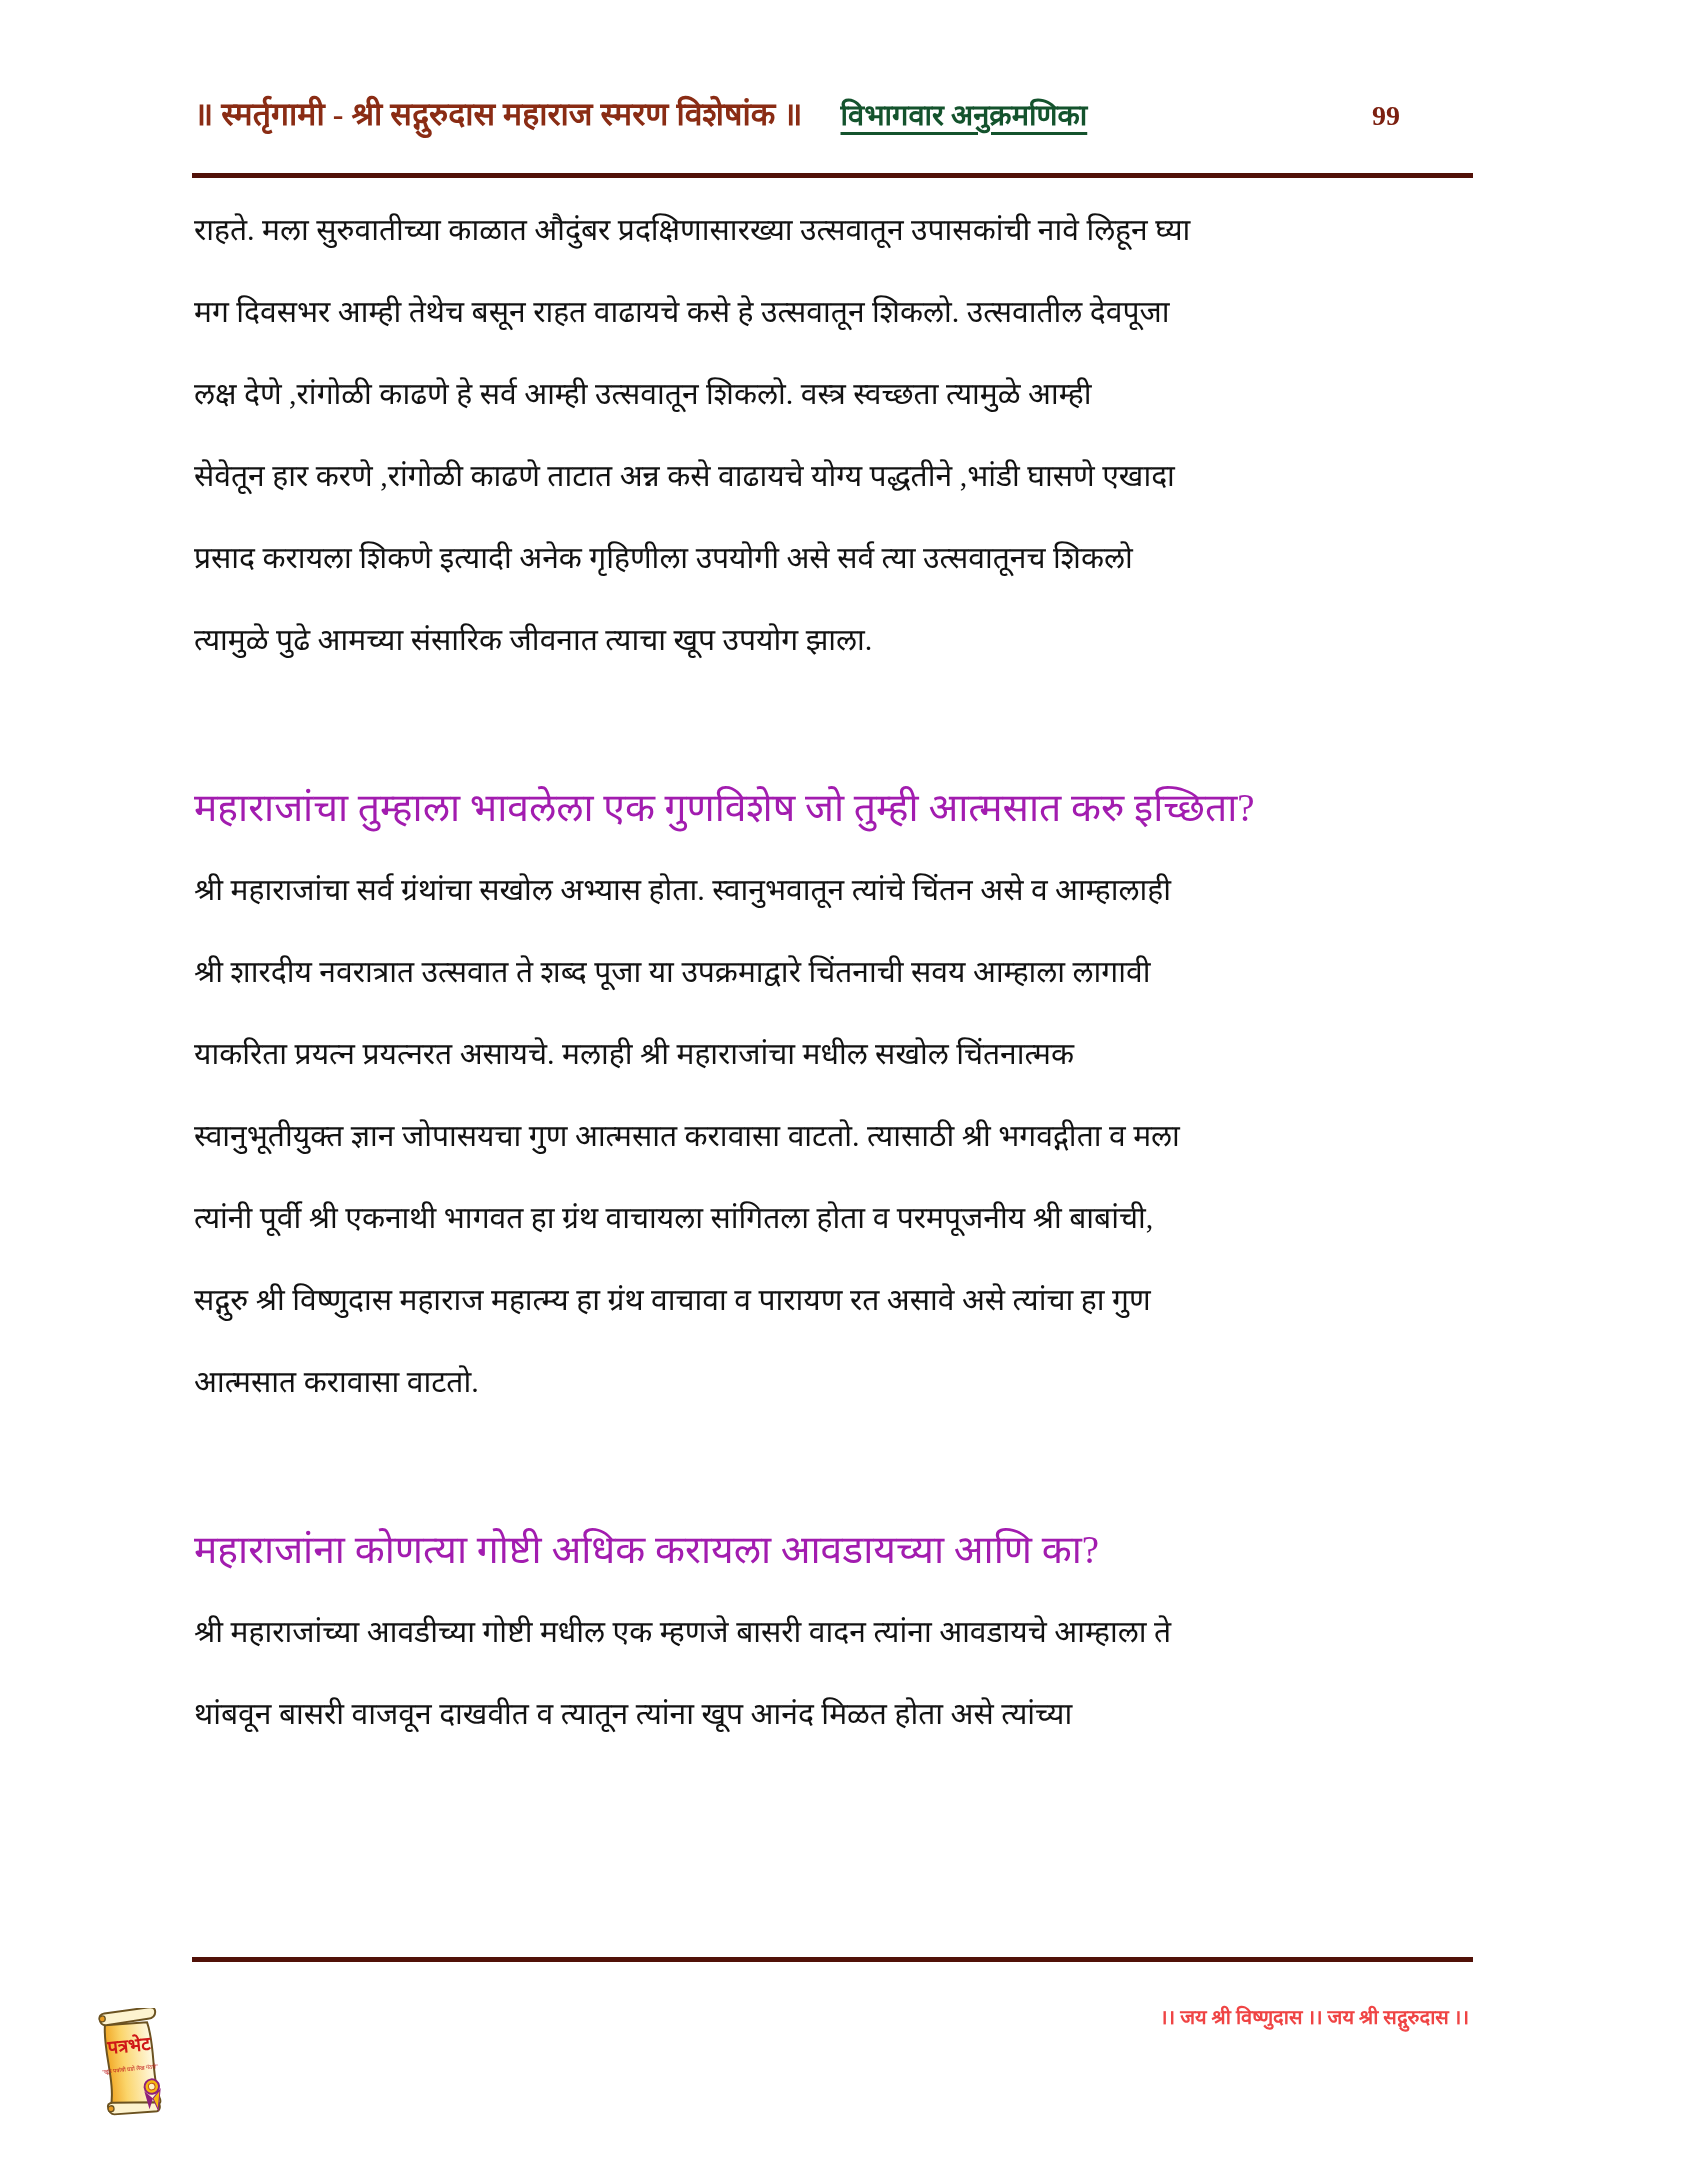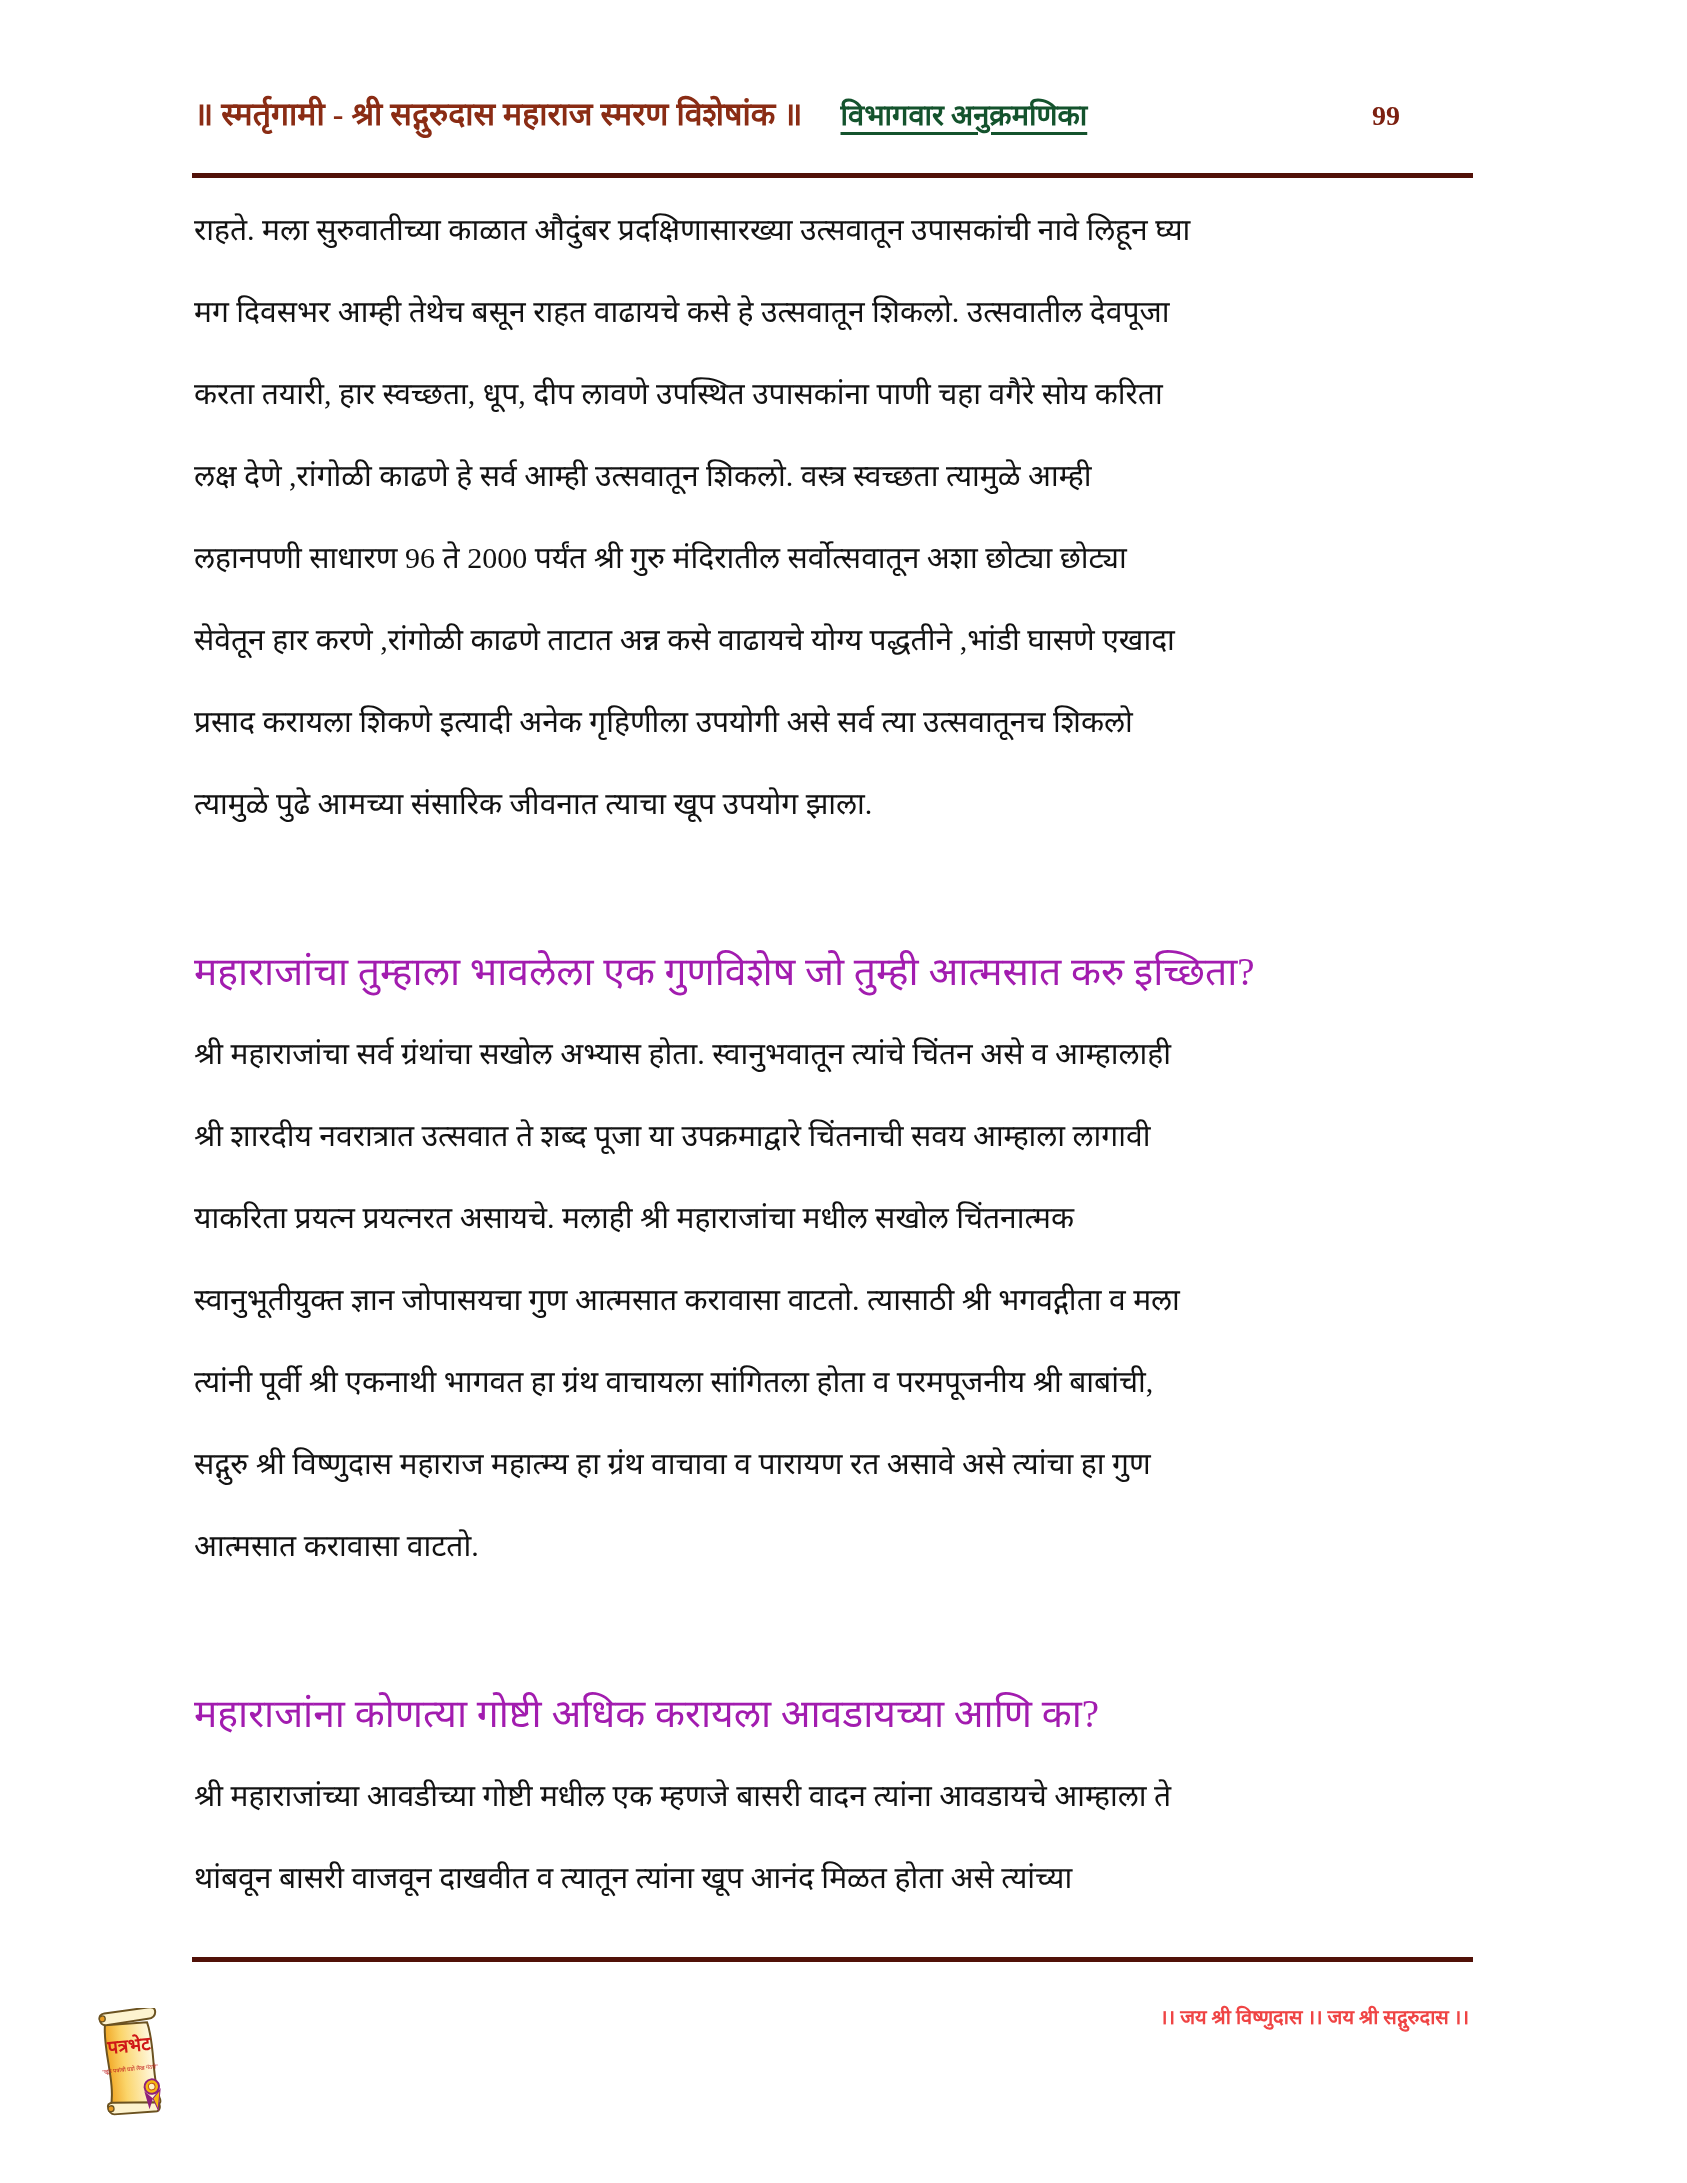--- a/index.html
+++ b/index.html
@@ -118,23 +118,21 @@
     <span class="header-title">॥ स्मर्तृगामी - श्री सद्गुरुदास महाराज स्मरण विशेषांक ॥</span>
     <span class="toc-link">विभागवार अनुक्रमणिका</span>
     <span class="page-number">99</span>
   </div>
 
   <div class="rule rule-top"></div>
 
   <div class="content">
     <div class="line">राहते. मला सुरुवातीच्या काळात औदुंबर प्रदक्षिणासारख्या उत्सवातून उपासकांची नावे लिहून घ्या</div>
     <div class="line">मग दिवसभर आम्ही तेथेच बसून राहत वाढायचे कसे हे उत्सवातून शिकलो. उत्सवातील देवपूजा</div>
-    <div class="line">करता तयारी, हार स्वच्छता, धूप, दीप लावणे उपस्थित उपासकांना पाणी चहा वगैरे सोय करिता</div>
     <div class="line">लक्ष देणे ,रांगोळी काढणे हे सर्व आम्ही उत्सवातून शिकलो. वस्त्र स्वच्छता त्यामुळे आम्ही</div>
-    <div class="line">लहानपणी साधारण 96 ते 2000 पर्यंत श्री गुरु मंदिरातील सर्वोत्सवातून अशा छोट्या छोट्या</div>
     <div class="line">सेवेतून हार करणे ,रांगोळी काढणे ताटात अन्न कसे वाढायचे योग्य पद्धतीने ,भांडी घासणे एखादा</div>
     <div class="line">प्रसाद करायला शिकणे इत्यादी अनेक गृहिणीला उपयोगी असे सर्व त्या उत्सवातूनच शिकलो</div>
     <div class="line">त्यामुळे पुढे आमच्या संसारिक जीवनात त्याचा खूप उपयोग झाला.</div>
 
     <div class="question-heading">महाराजांचा तुम्हाला भावलेला एक गुणविशेष जो तुम्ही आत्मसात करु इच्छिता?</div>
 
     <div class="line">श्री महाराजांचा सर्व ग्रंथांचा सखोल अभ्यास होता. स्वानुभवातून त्यांचे चिंतन असे व आम्हालाही</div>
     <div class="line">श्री शारदीय नवरात्रात उत्सवात ते शब्द पूजा या उपक्रमाद्वारे चिंतनाची सवय आम्हाला लागावी</div>
     <div class="line">याकरिता प्रयत्न प्रयत्नरत असायचे. मलाही श्री महाराजांचा मधील सखोल चिंतनात्मक</div>
     <div class="line">स्वानुभूतीयुक्त ज्ञान जोपासयचा गुण आत्मसात करावासा वाटतो. त्यासाठी श्री भगवद्गीता व मला</div>

